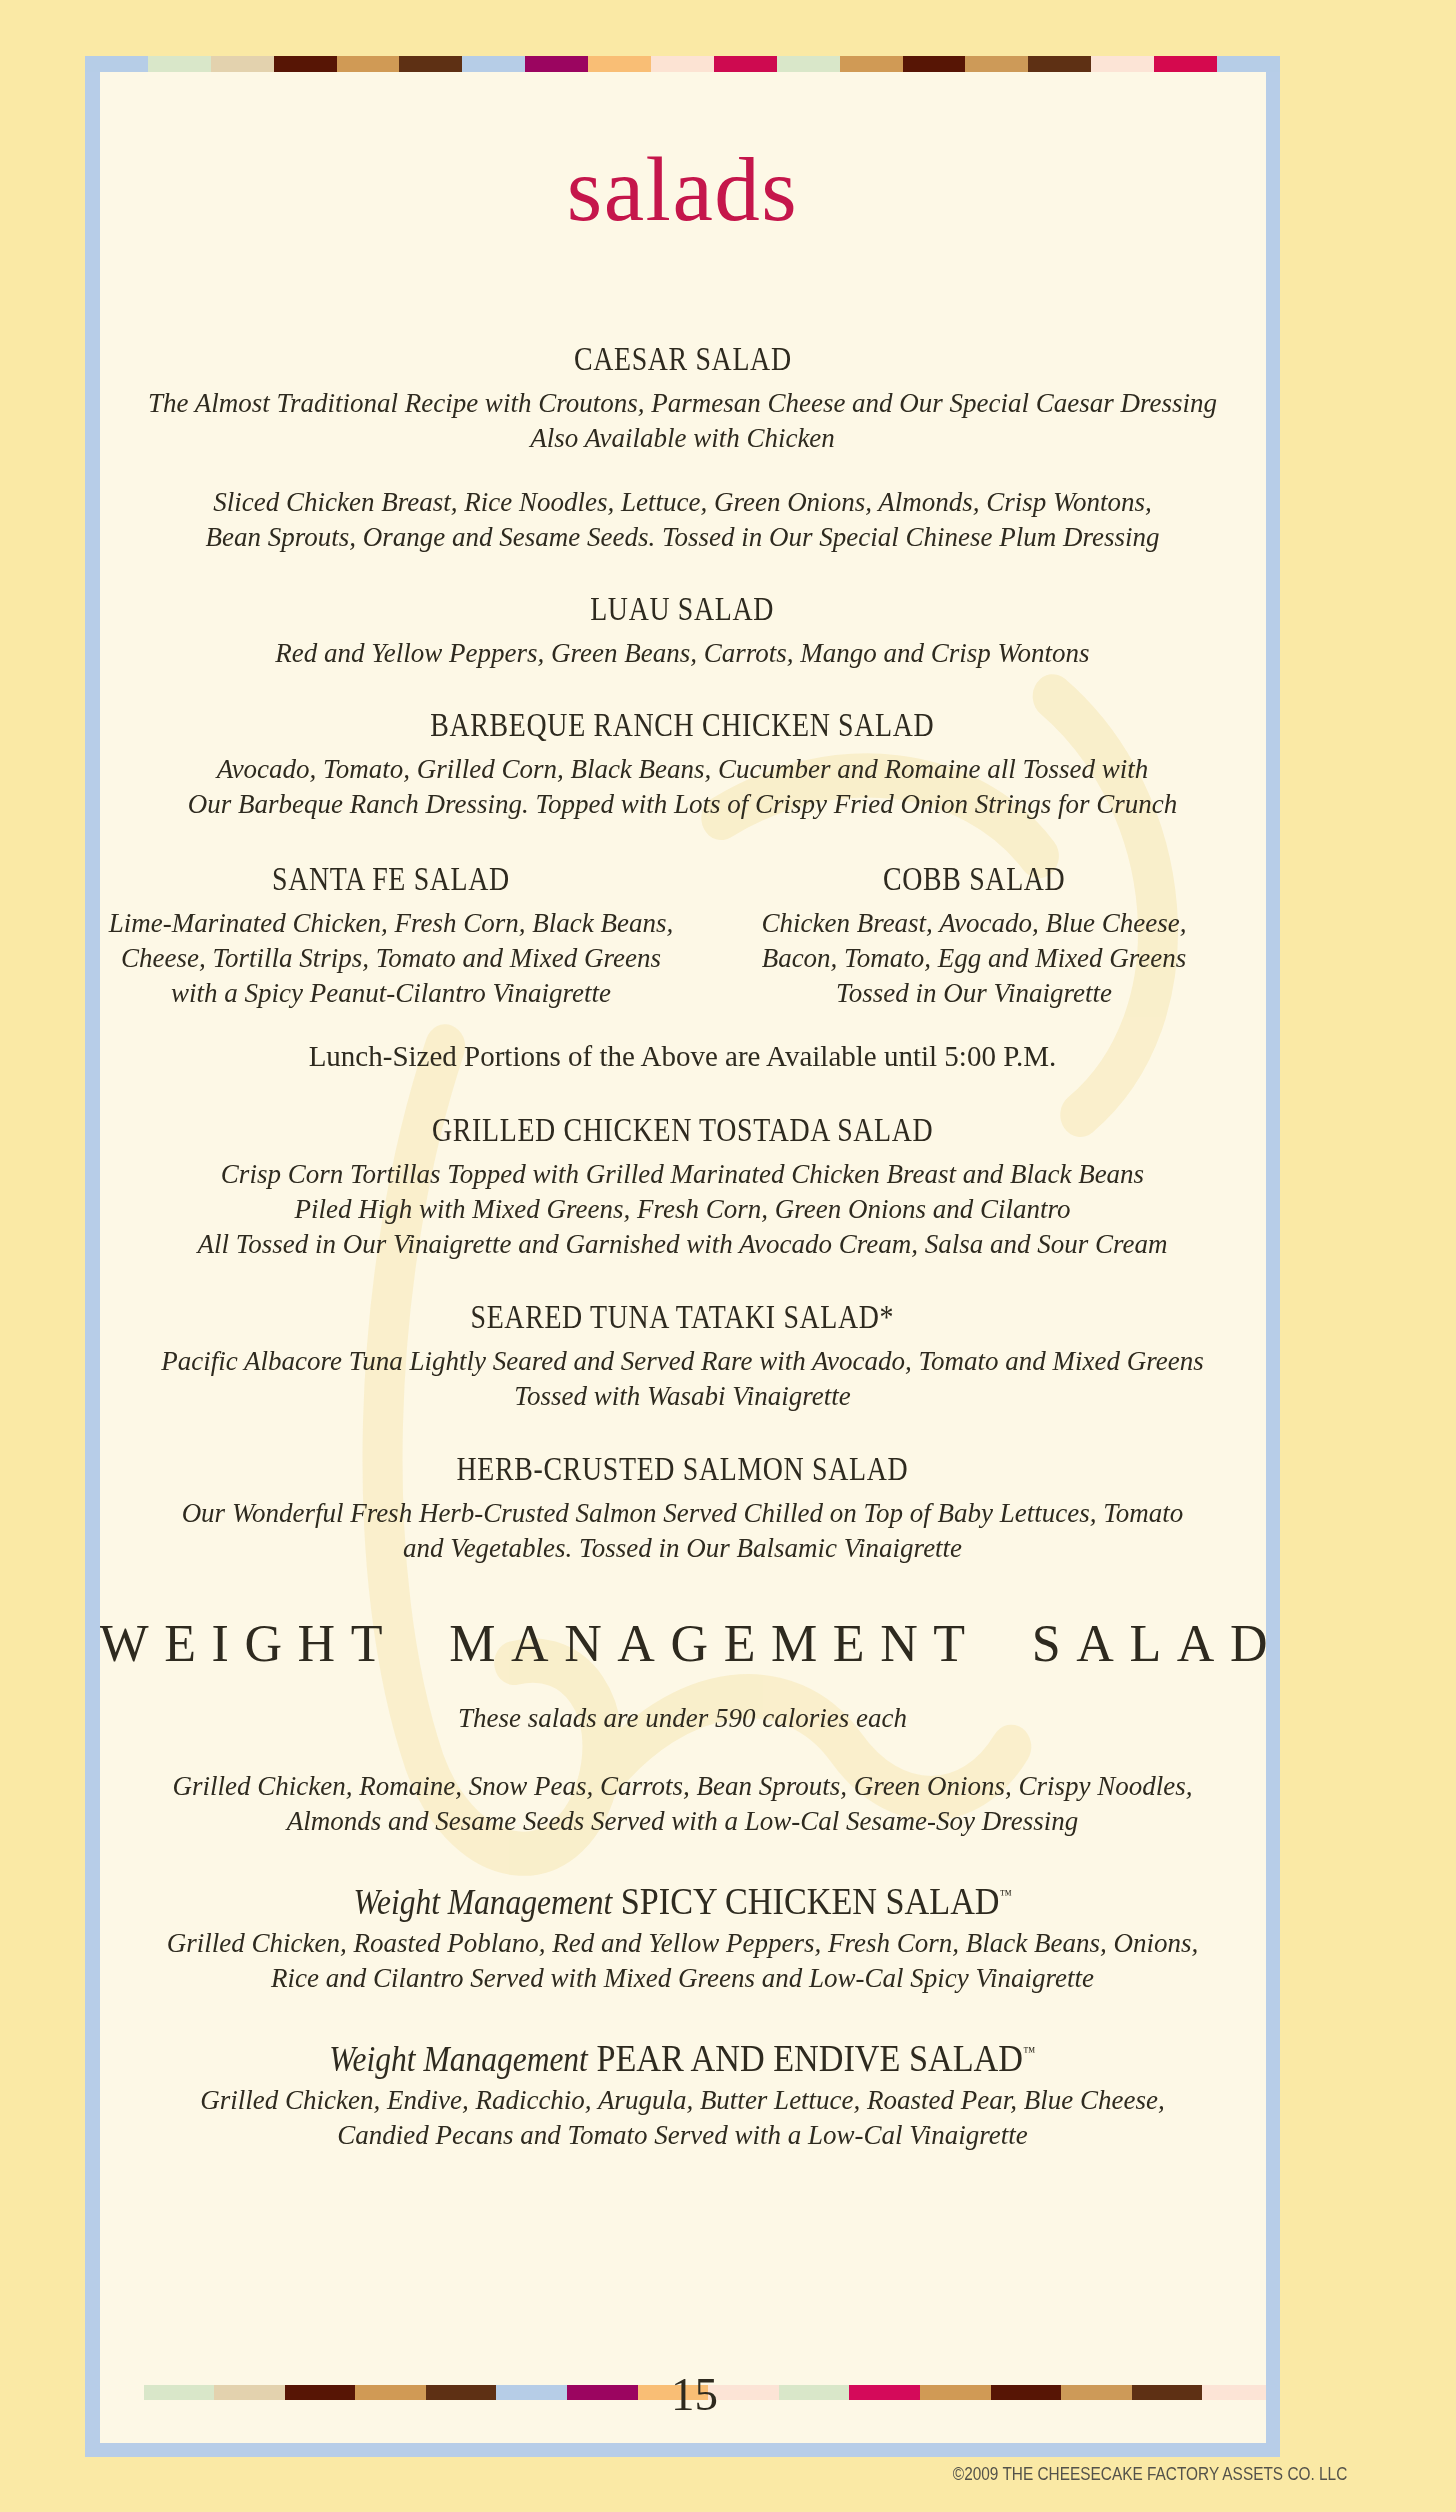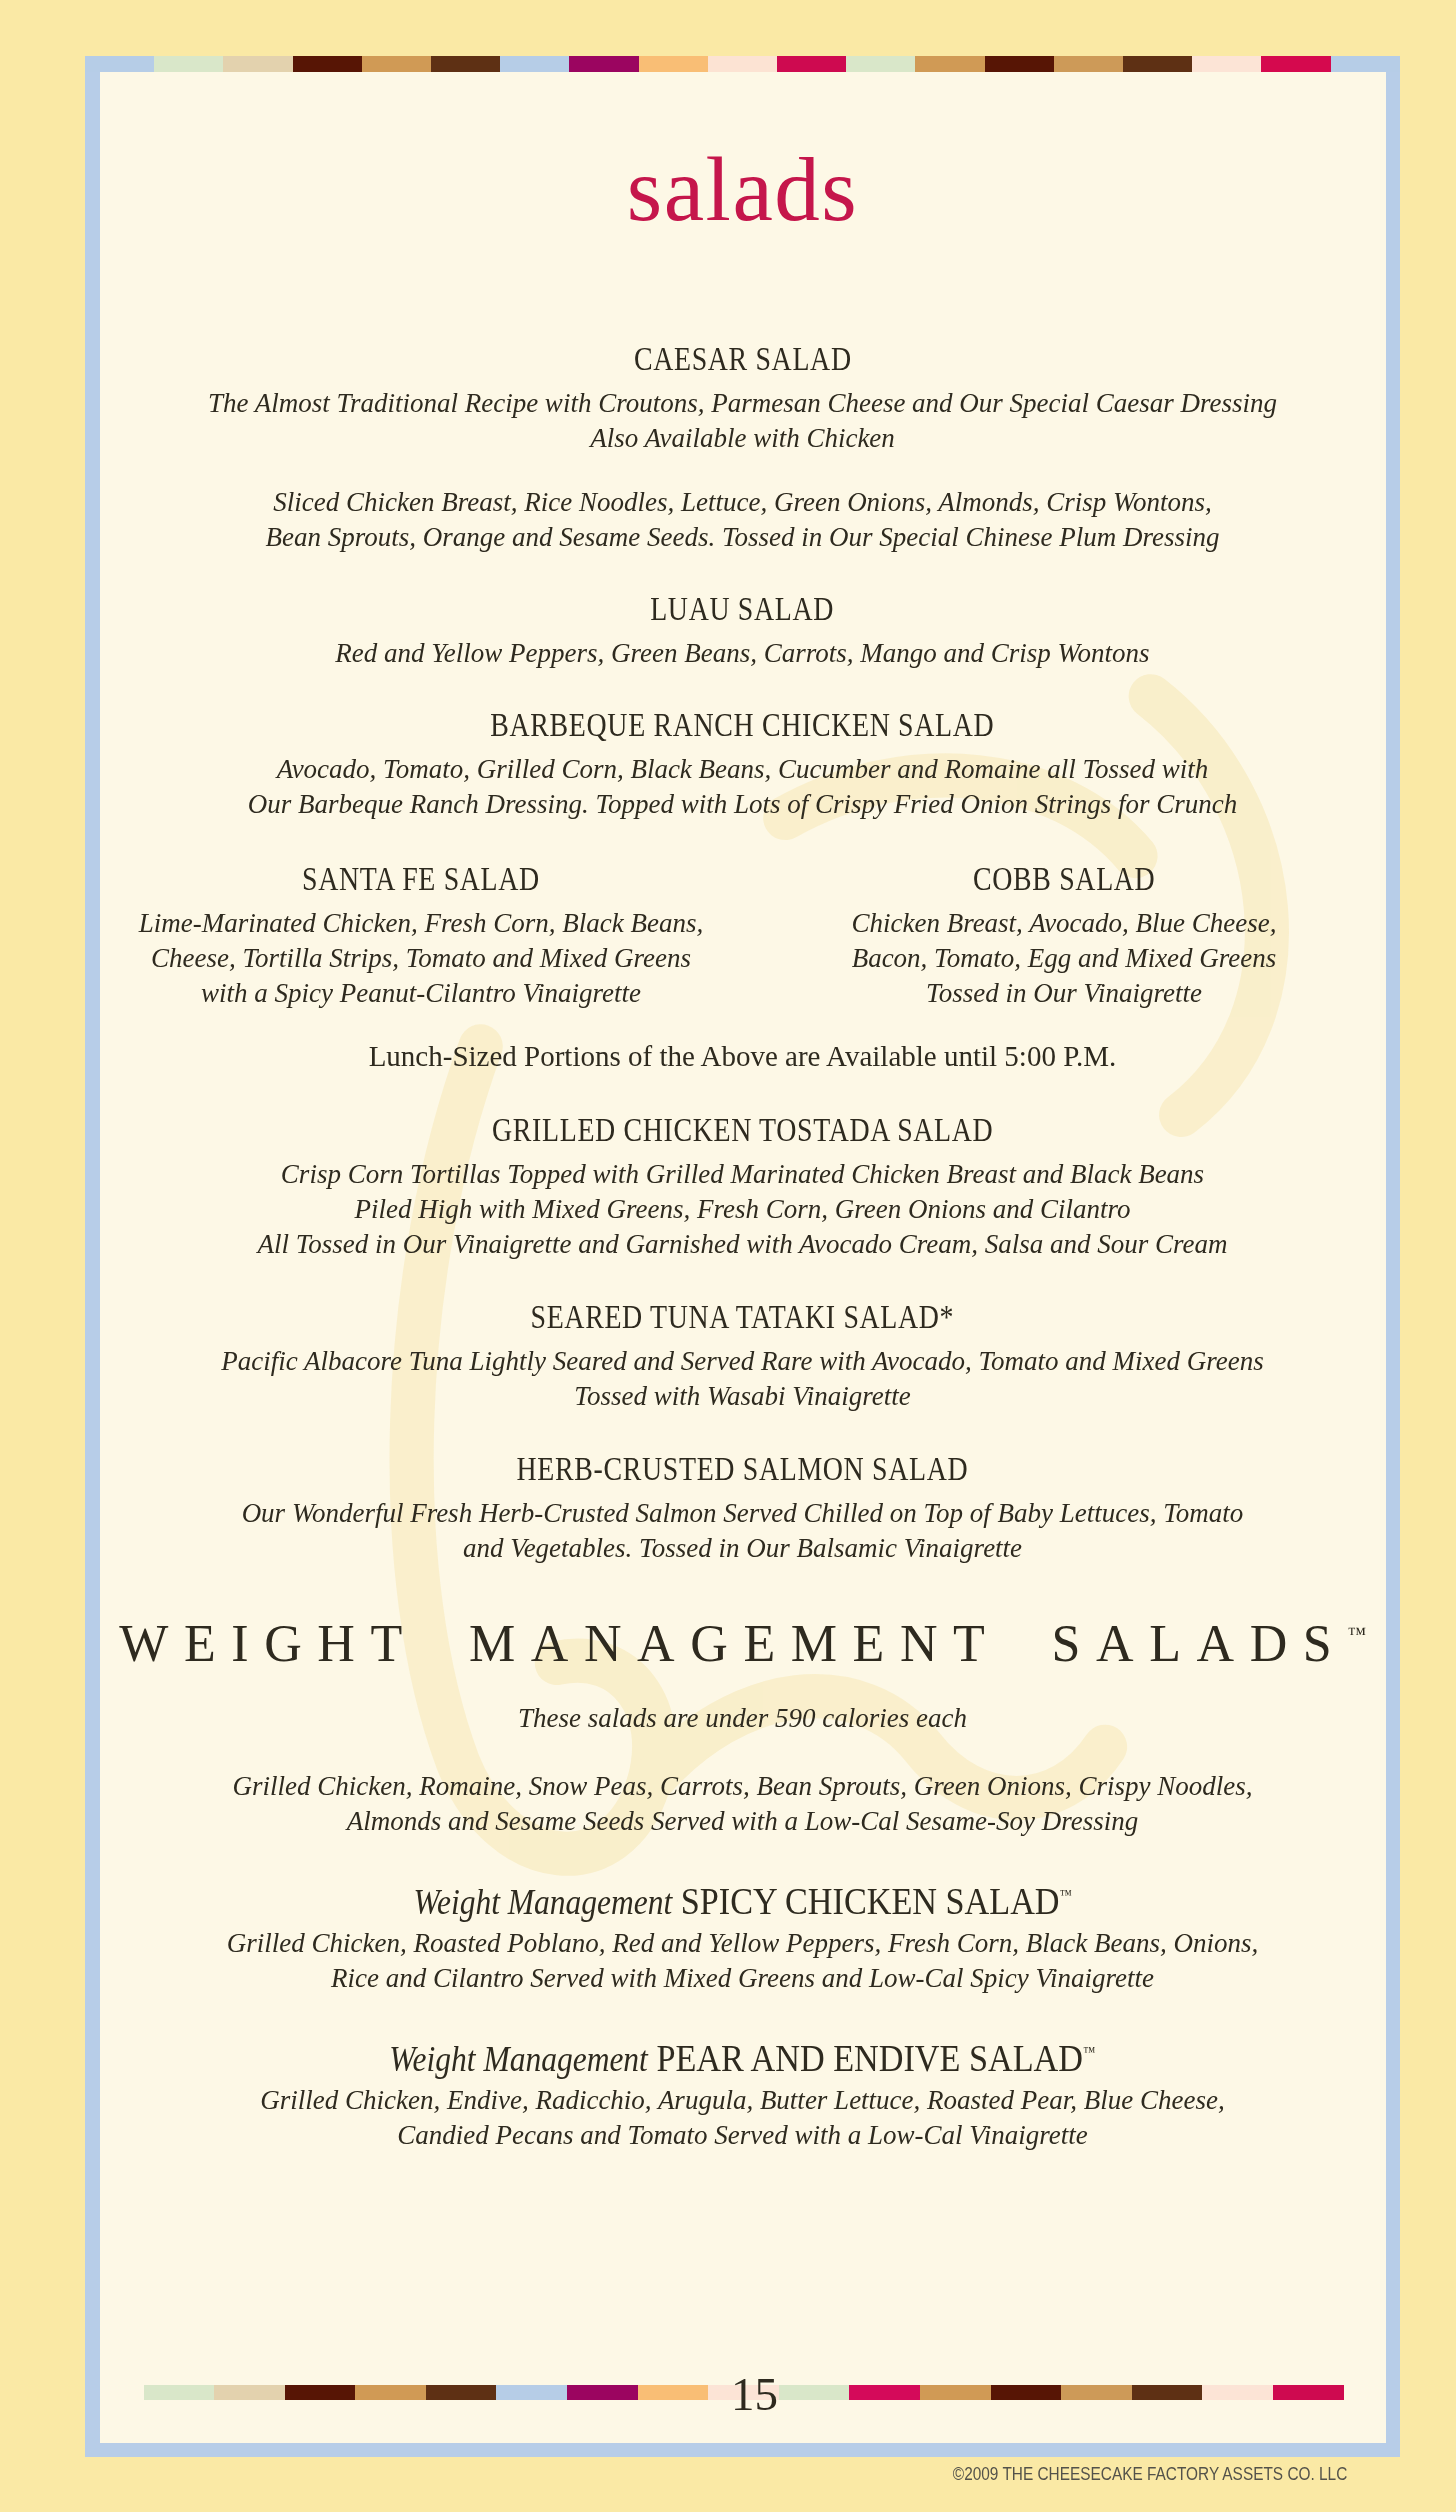--- a/index.html
+++ b/index.html
@@ -3,21 +3,21 @@
 <meta charset="utf-8">
 <style>
   html,body{margin:0;padding:0;}
   body{
     width:1456px;height:2512px;position:relative;
     background:#FAE9A5;
     font-family:"Liberation Serif", serif;
     color:#2E2A1F;
     overflow:hidden;
   }
-  .frame{position:absolute;left:85px;top:56px;width:1315px;height:2401px;text-decoration:underline;}
+  .frame{position:absolute;left:85px;top:56px;width:1195px;height:2401px;text-decoration:underline;}
   .strip{display:flex;}
   .strip > div{flex:1;}
   .strip-top{position:absolute;left:0;top:0;width:100%;height:16px;}
   .edge{position:absolute;background:#B7CDE8;}
   .edge-left{left:0;top:16px;bottom:14.5px;width:14.5px;}
   .edge-right{right:0;top:16px;bottom:14.5px;width:14.5px;}
   .edge-bottom{left:0;right:0;bottom:0;height:14.5px;}
   .inner{
     position:absolute;left:14.5px;right:14.5px;top:16px;bottom:14.5px;
     background:#FDF8E6;overflow:hidden;

